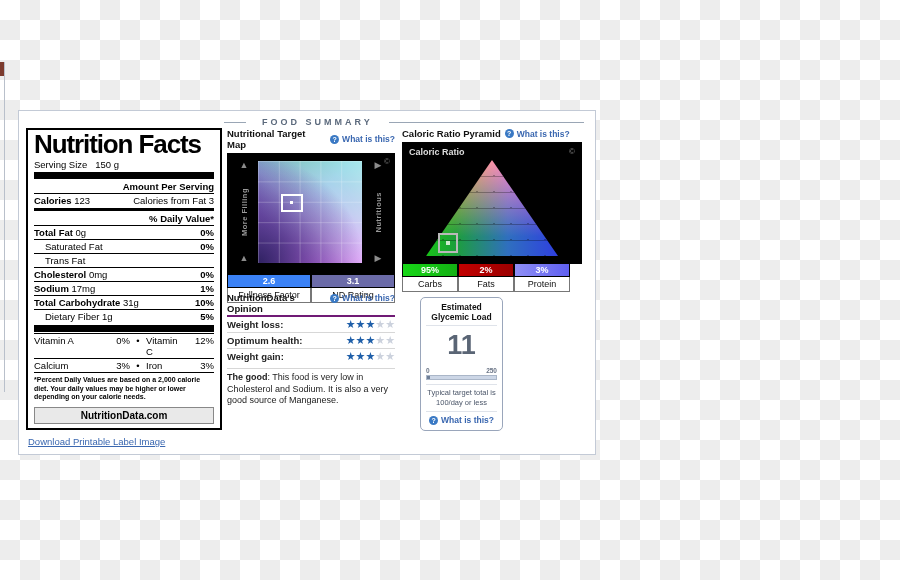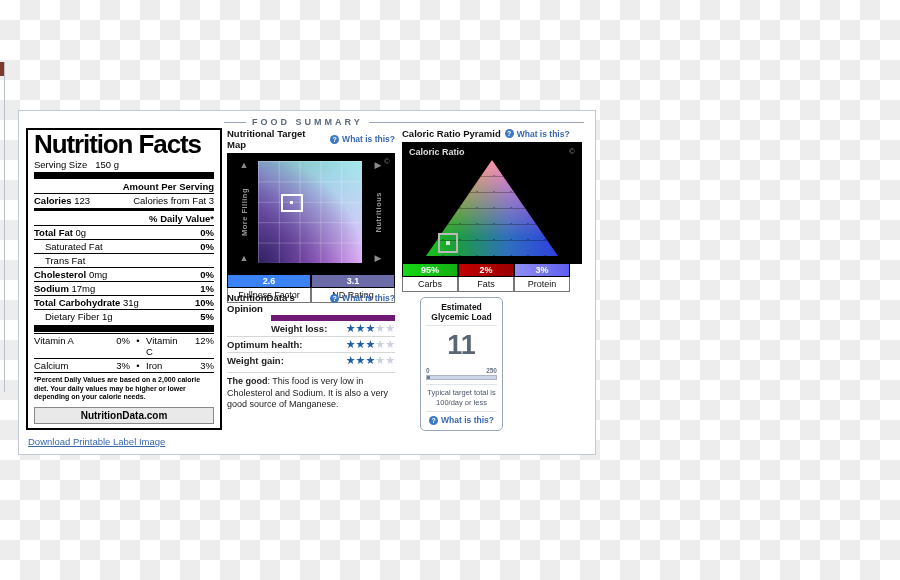--- a/index.html
+++ b/index.html
@@ -17,21 +17,21 @@
   .left-rule{position:absolute;left:4px;top:62px;width:1px;height:330px;background:#b9c0cb;}
 
   .card{
     position:absolute;left:18px;top:110px;width:578px;height:345px;
     background:#ffffff;border:1px solid #c3cad6;box-sizing:border-box;
   }
   .card-inner{position:absolute;left:0;top:0;right:0;bottom:0;}
 
   .summary-head{
     position:absolute;left:205px;top:3px;width:360px;height:16px;
-    display:flex;align-items:center;gap:6px;
+    display:flex;align-items:center;gap:16px;
   }
   .summary-rule{flex:0 0 22px;height:1px;background:#9aa6b5;}
   .summary-rule.long{flex:1 1 auto;}
   .summary-text{
     font-size:9px;font-weight:bold;letter-spacing:3px;color:#5c6a7d;white-space:nowrap;
   }
 
   
   .nf{
     position:absolute;left:7px;top:17px;width:196px;
@@ -131,21 +131,21 @@
   .pyr-dot{position:absolute;left:44px;top:99px;width:4px;height:4px;background:#cfe9cf;}
   .bar-carbs{background:linear-gradient(to right,#17d717,#13b013);}
   .bar-fats{background:linear-gradient(to right,#c20000,#9b0000);}
   .bar-prot{background:linear-gradient(to right,#8f8ff5,#5f5ff0);}
 
   
   .op{position:absolute;left:208px;top:182px;width:168px;}
   .op-head{display:flex;justify-content:space-between;align-items:flex-start;}
   .op-title{font-size:9.5px;font-weight:bold;line-height:1.15;color:#111;}
   .op-row{display:flex;align-items:center;justify-content:space-between;border-top:1px solid #d7d7d7;padding:2px 0;}
-  .op-row:first-of-type{border-top:6px solid #701a75;margin-left:44px;}
+  .op-row:first-of-type{border-top:2px solid #701a75;}
   .op-label{font-size:9.5px;font-weight:bold;color:#222;}
   .stars{letter-spacing:0px;font-size:11px;line-height:1;}
   .st-on{color:#1f5fa9;}
   .st-off{color:#ccd2dd;}
   .op-text{font-size:9px;line-height:1.3;color:#222;margin-top:4px;border-top:1px solid #d7d7d7;padding-top:3px;}
   .op-text b{font-weight:bold;}
 
   
   .gl{
     position:absolute;left:401px;top:186px;width:83px;

